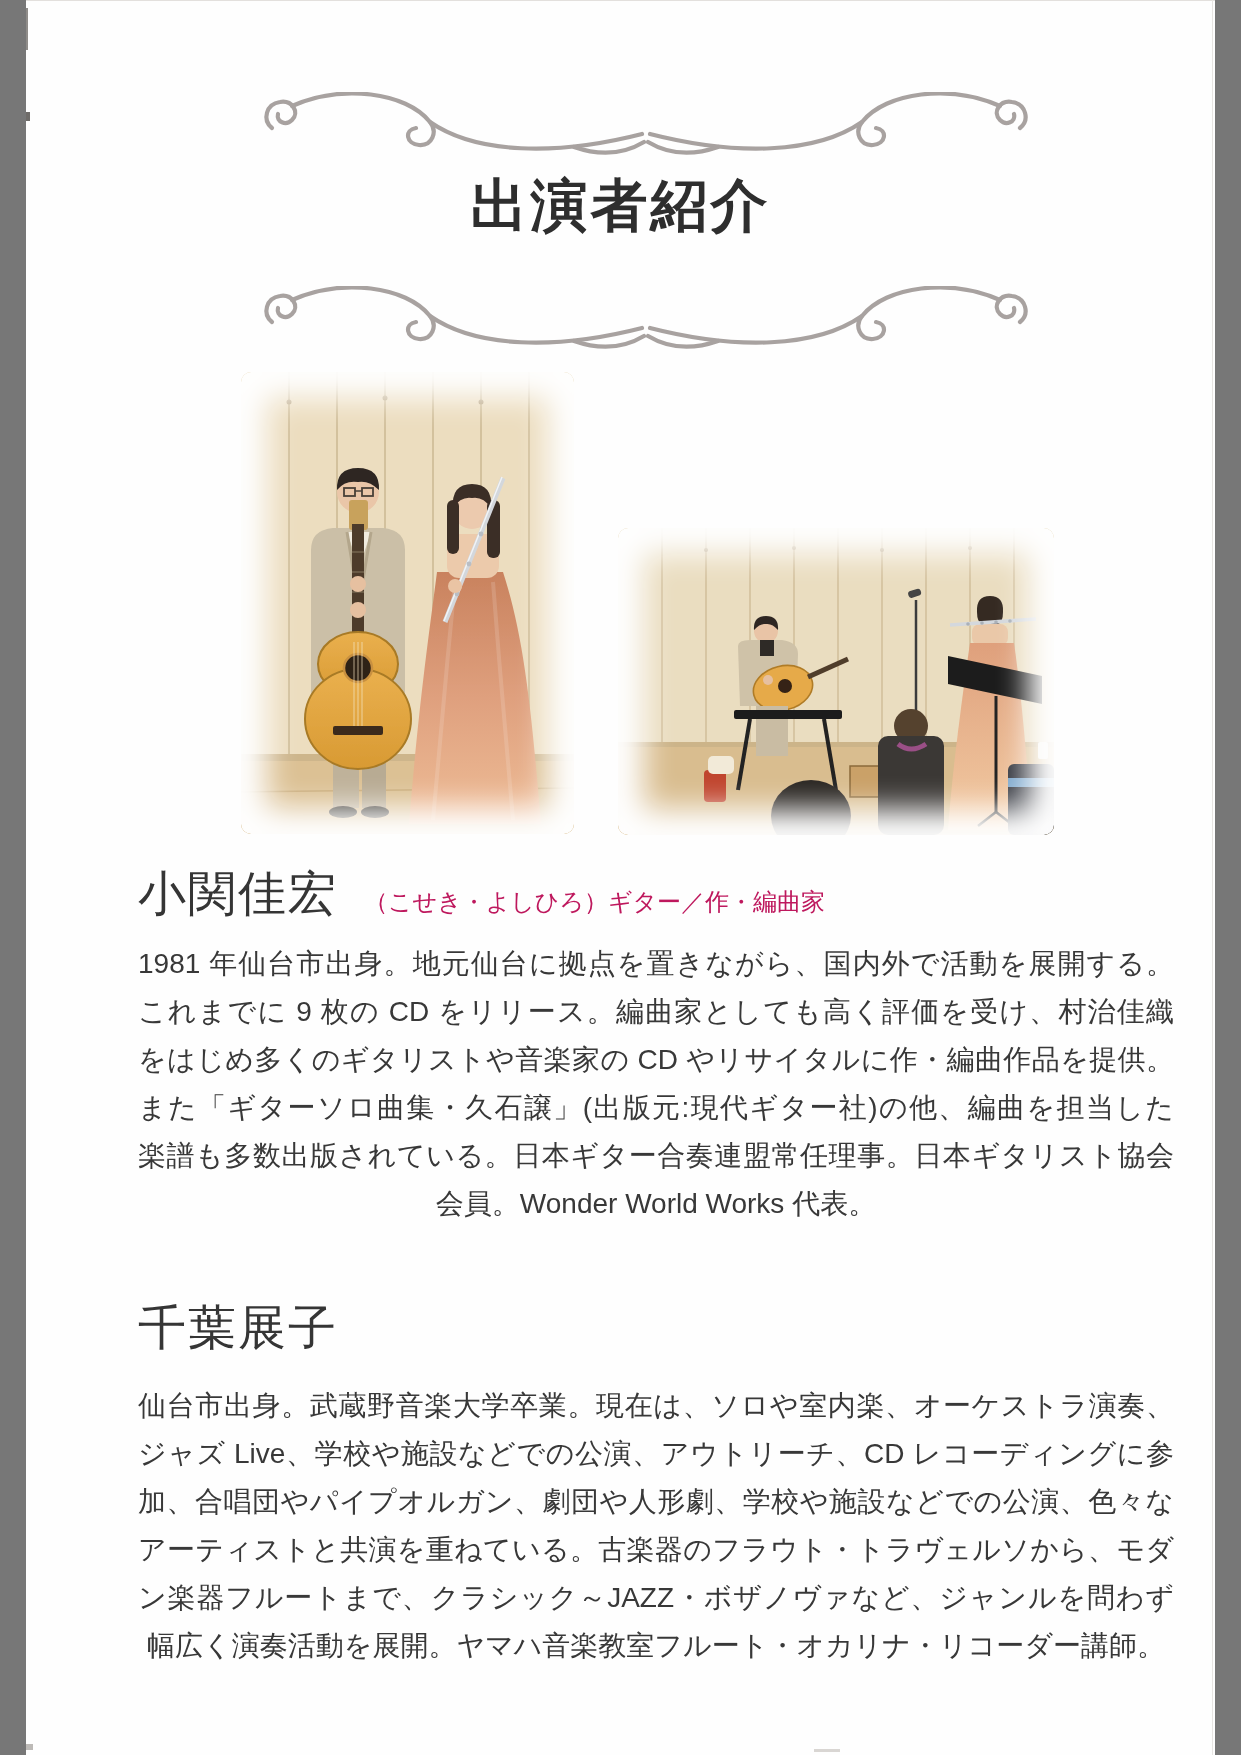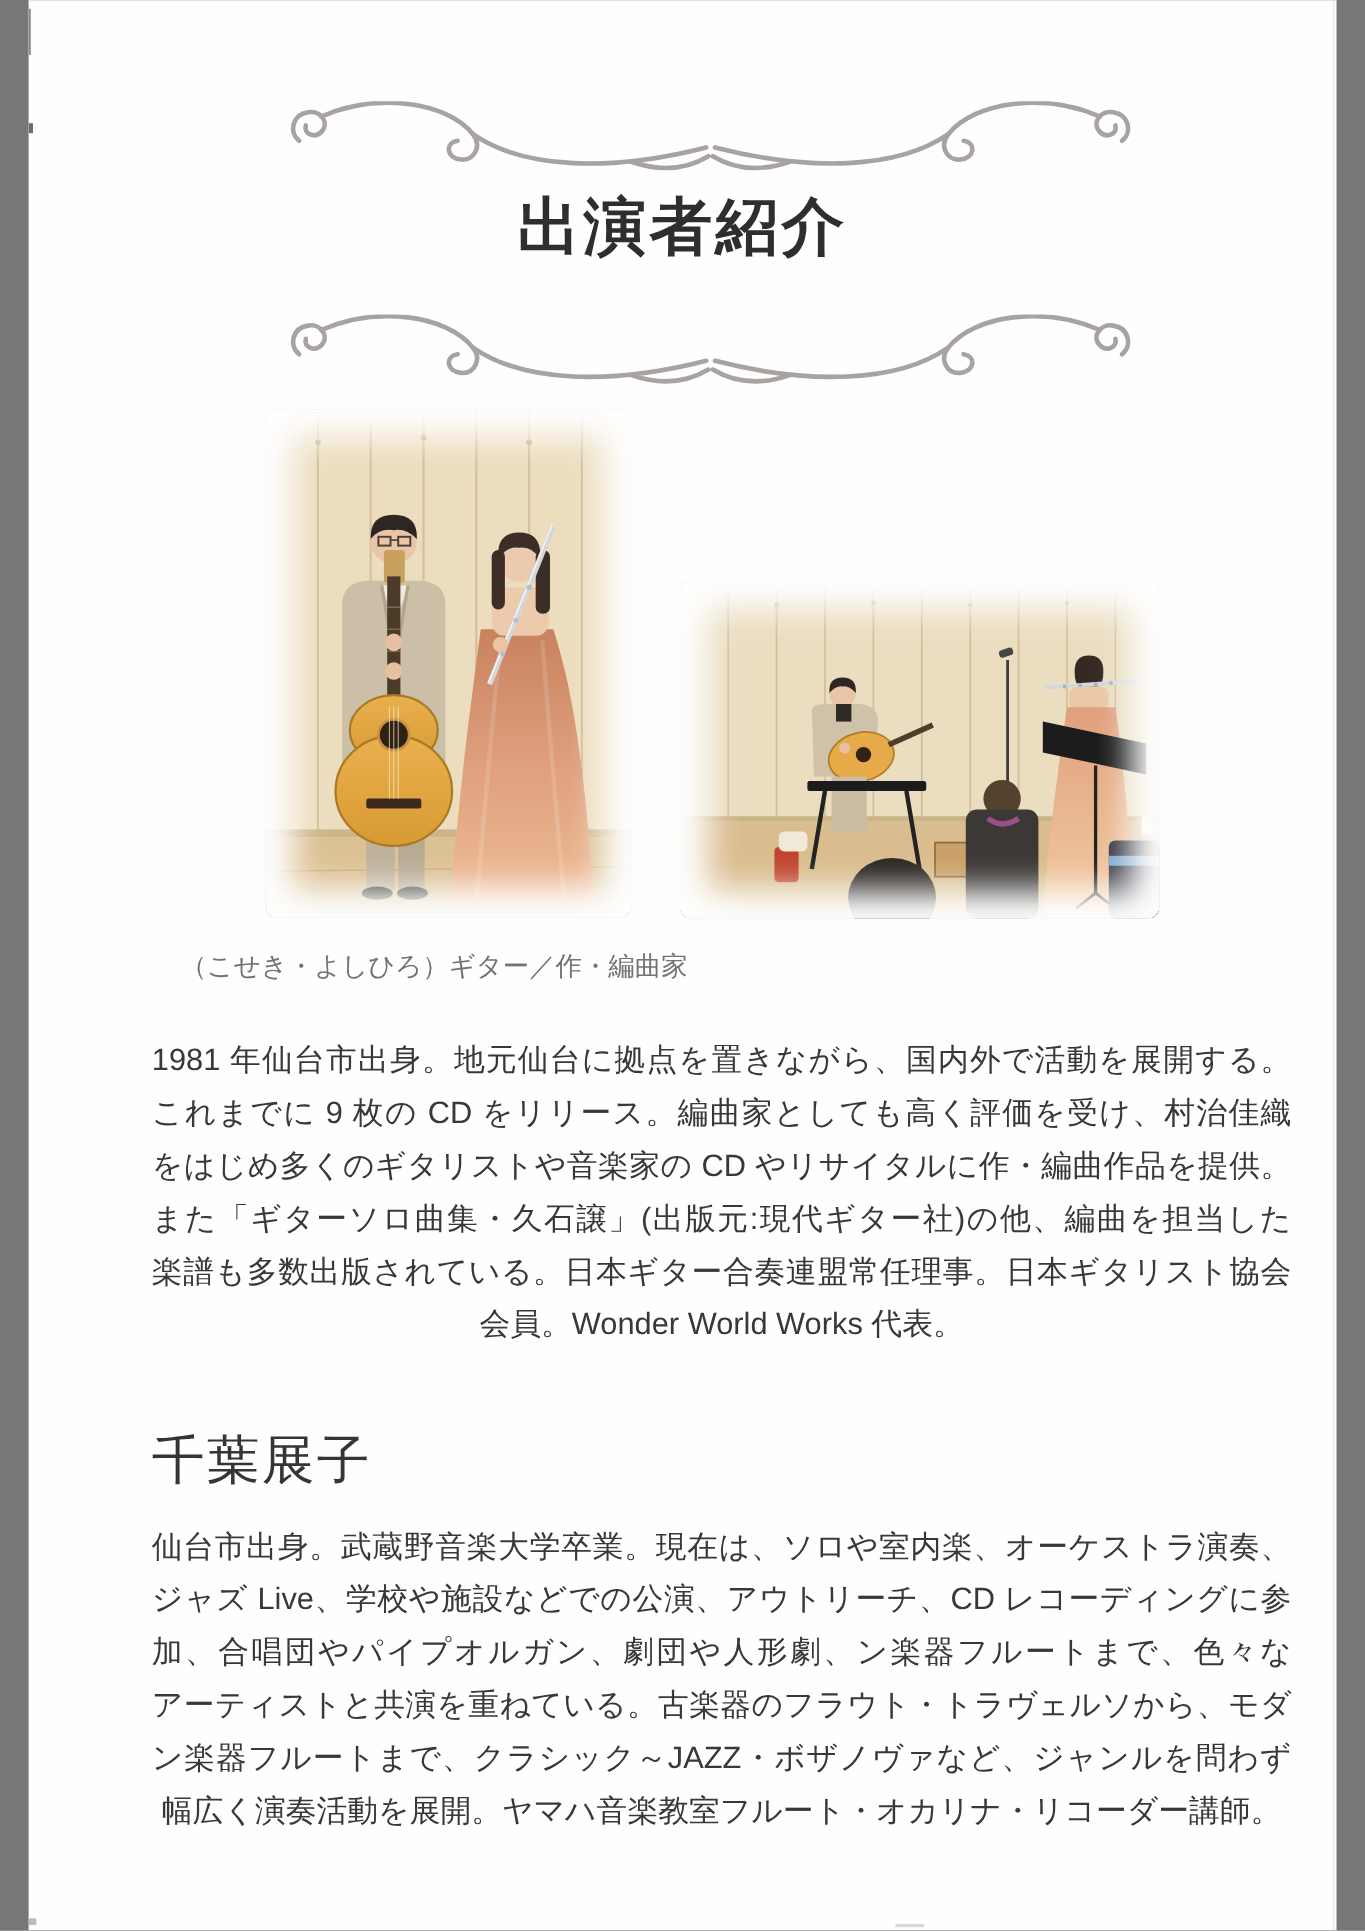--- a/index.html
+++ b/index.html
@@ -32,21 +32,21 @@
   
   .photo{position:absolute;border-radius:10px;overflow:hidden;}
   .photo.duo{left:215px;top:372px;width:333px;height:462px;}
   .photo.concert{left:592px;top:528px;width:436px;height:307px;}
   .photo svg{display:block;width:100%;height:100%;}
   .photo-fade{position:absolute;inset:0;border-radius:10px;
     box-shadow:inset 0 0 30px 26px #fefefe;pointer-events:none;}
   
   .heading{position:absolute;left:112px;width:1036px;display:flex;align-items:baseline;}
   .heading .name{font-size:48px;letter-spacing:2px;color:#353535;white-space:nowrap;}
-  .heading .reading{font-size:24px;color:#737373;margin-left:26px;white-space:nowrap;}
+  .heading .reading{font-size:24px;color:#be185d;margin-left:26px;white-space:nowrap;}
   .heading.h1{top:862px;}
   .heading.h2{top:1296px;}
   .bio{position:absolute;left:112px;width:1036px;font-size:28px;color:#383838;}
   .bio.b1{top:940px;}
   .bio.b2{top:1382px;}
   .bio .jline{height:48px;line-height:48px;text-align:justify;text-align-last:justify;white-space:nowrap;}
   .bio .lline{height:48px;line-height:48px;text-align:center;white-space:nowrap;}
 </style>
 </head>
 <body>
@@ -266,36 +266,37 @@
         <rect x="260" y="208" width="66" height="99" rx="10" fill="#3b3734"></rect>
         <path d="M280,216 Q293,226 308,216" stroke="#9a4f86" stroke-width="5" fill="none"></path>
         <rect x="390" y="236" width="46" height="71" rx="6" fill="#34393f"></rect>
         <rect x="390" y="250" width="46" height="9" fill="#7ba7cc"></rect>
       </g>
     </svg>
     <div class="photo-fade"></div>
   </div>
 
   <div class="heading h1">
+    <span class="name">小関佳宏</span>
     <span class="reading">（こせき・よしひろ）ギター／作・編曲家</span>
   </div>
   <div class="bio b1">
     <div class="jline">1981 年仙台市出身。地元仙台に拠点を置きながら、国内外で活動を展開する。</div>
     <div class="jline">これまでに 9 枚の CD をリリース。編曲家としても高く評価を受け、村治佳織</div>
     <div class="jline">をはじめ多くのギタリストや音楽家の CD やリサイタルに作・編曲作品を提供。</div>
     <div class="jline">また「ギターソロ曲集・久石譲」(出版元:現代ギター社)の他、編曲を担当した</div>
     <div class="jline">楽譜も多数出版されている。日本ギター合奏連盟常任理事。日本ギタリスト協会</div>
     <div class="lline">会員。Wonder World Works 代表。</div>
   </div>
 
   <div class="heading h2">
     <span class="name">千葉展子</span>
   </div>
   <div class="bio b2">
     <div class="jline">仙台市出身。武蔵野音楽大学卒業。現在は、ソロや室内楽、オーケストラ演奏、</div>
     <div class="jline">ジャズ Live、学校や施設などでの公演、アウトリーチ、CD レコーディングに参</div>
-    <div class="jline">加、合唱団やパイプオルガン、劇団や人形劇、ン楽器フルートまで、色々な</div>
+    <div class="jline">加、合唱団やパイプオルガン、劇団や人形劇、学校や施設などでの公演、色々な</div>
     <div class="jline">アーティストと共演を重ねている。古楽器のフラウト・トラヴェルソから、モダ</div>
     <div class="jline">ン楽器フルートまで、クラシック～JAZZ・ボザノヴァなど、ジャンルを問わず</div>
     <div class="lline">幅広く演奏活動を展開。ヤマハ音楽教室フルート・オカリナ・リコーダー講師。</div>
   </div>
 
 </div>
 
 </body></html>

